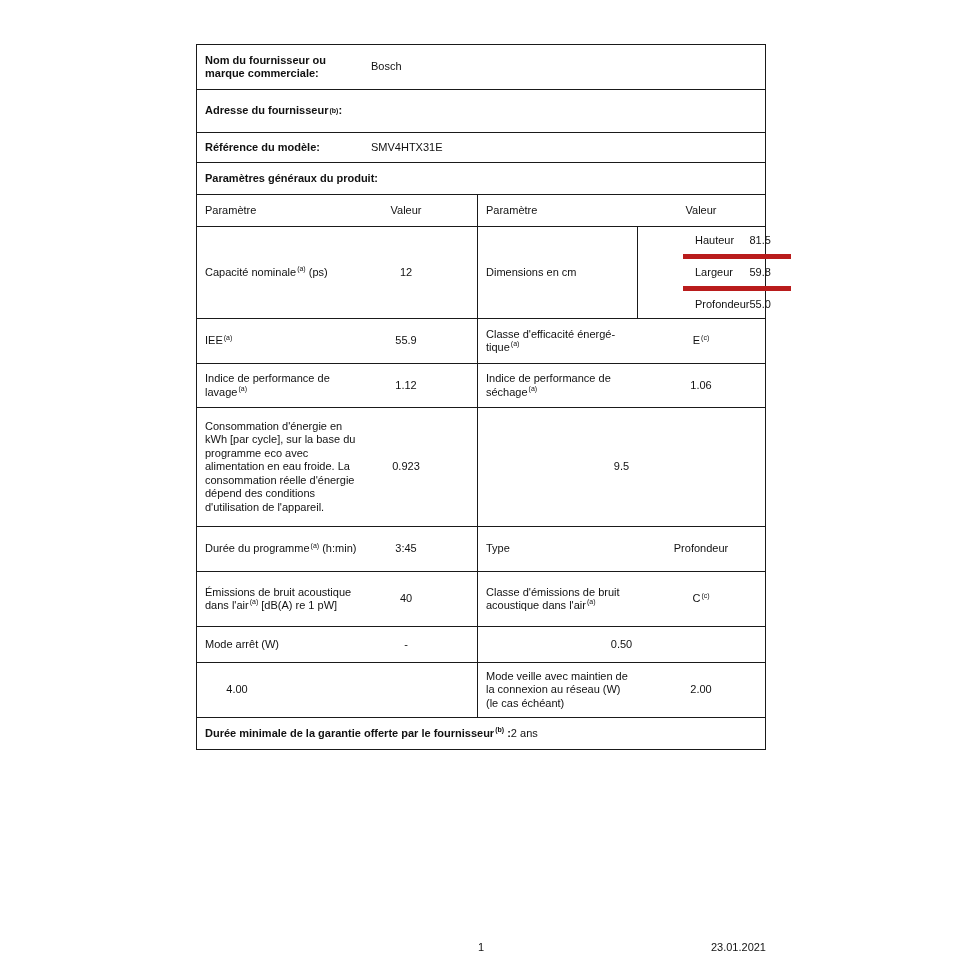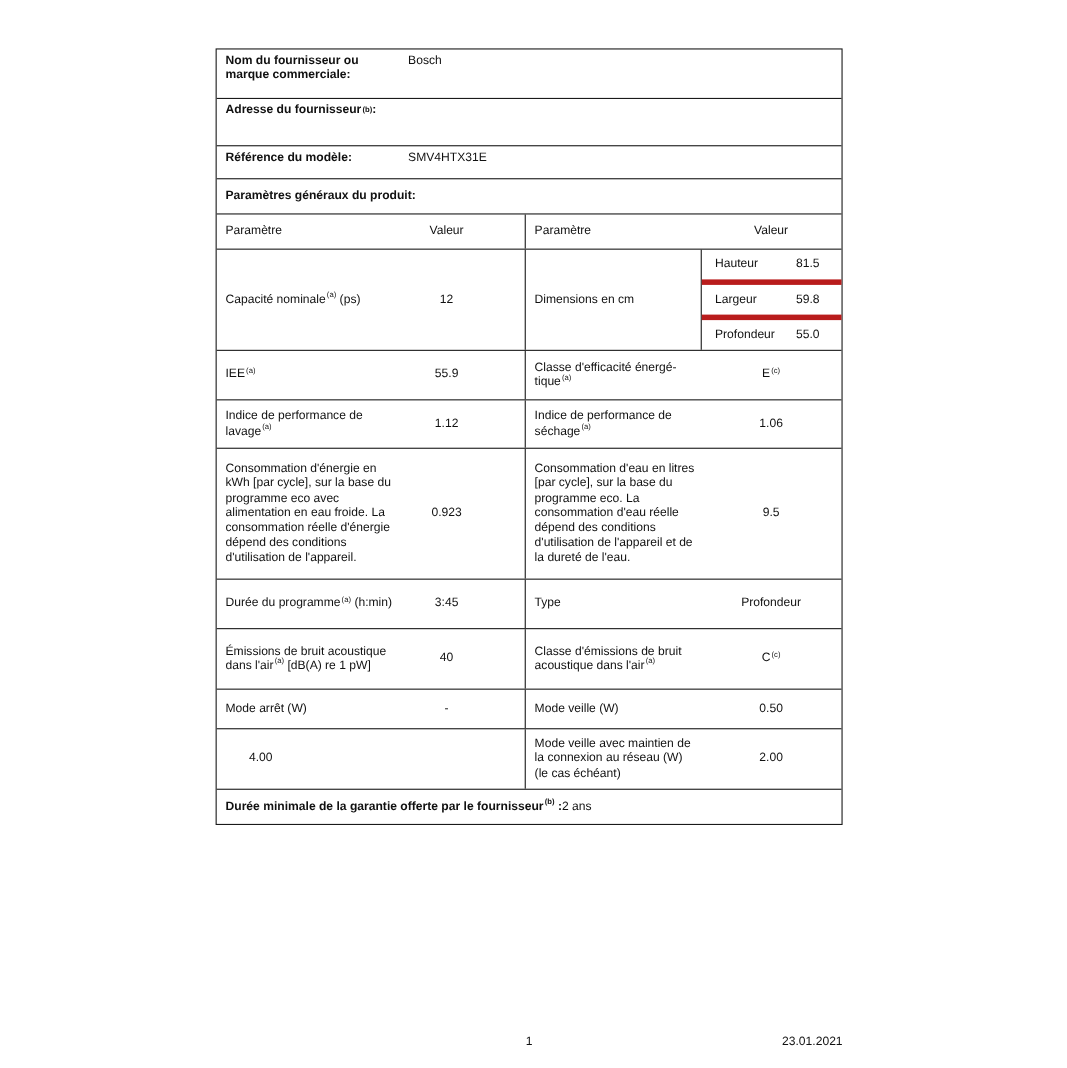--- a/index.html
+++ b/index.html
@@ -10,39 +10,39 @@
   }
   .fiche{
     position:absolute;left:196px;top:44px;width:570px;
     border:1px solid #1a1a1a;box-sizing:border-box;background:#fff;
     display:flex;flex-direction:column;
   }
   .fiche > div{box-sizing:border-box;}
   .fiche > div + div{border-top:1px solid #1a1a1a;}
 
   
-  .srow{display:flex;align-items:flex-start;}
+  .srow{display:flex;align-items:center;}
   .slabel{flex:0 0 162px;padding:4px 4px 4px 8px;font-weight:bold;display:flex;align-items:center;}
   .svalue{flex:1;padding:4px 6px 4px 0;display:flex;align-items:center;}
 
   
   .section{display:flex;align-items:center;padding-left:8px;font-weight:bold;}
 
   
   .trow{display:flex;align-items:stretch;}
   .half-l{flex:0 0 280px;display:flex;align-items:stretch;}
   .half-r{flex:1;border-left:1px solid #1a1a1a;display:flex;align-items:stretch;}
   .pl{flex:0 0 158px;padding:5px 3px 5px 8px;display:flex;align-items:center;}
   .vl{flex:0 0 80px;display:flex;align-items:center;justify-content:center;text-align:center;}
   .sp{flex:1;}
   .pr{flex:0 0 148px;padding:5px 3px 5px 8px;display:flex;align-items:center;}
   .vr{flex:1;display:flex;align-items:center;justify-content:center;text-align:center;}
 
   
-  .dims{flex:1;border-left:1px solid #1a1a1a;display:flex;flex-direction:column;}
+  .dims{flex:1;border-left:1px solid #1a1a1a;display:flex;flex-direction:column;padding-left:45px;}
   .dimrow{flex:1;display:flex;align-items:center;}
   .dimrow + .dimrow{border-top:5px solid #b91c1c;}
   .dimname{flex:1;padding-left:12px;}
   .dimval{padding-right:20px;text-align:right;}
 
   
   .grow{display:flex;align-items:center;}
   .glabel{padding-left:8px;font-weight:bold;white-space:nowrap;}
   .gvalue{flex:1;text-align:left;}
 
@@ -148,21 +148,20 @@
     </div>
   </div>
 
   <div class="trow" style="height:119px">
     <div class="half-l">
       <div class="pl">Consommation d'énergie en kWh [par cycle], sur la base du programme eco avec alimentation en eau froide. La consommation réelle d'énergie dépend des conditions d'utilisation de l'appareil.</div>
       <div class="vl">0.923</div>
       <div class="sp"></div>
     </div>
     <div class="half-r">
-      <div class="pr">Consommation d'eau en litres [par cycle], sur la base du programme eco. La consommation d'eau réelle dépend des condi­tions d'utilisation de l'appa­reil et de la dureté de l'eau.</div>
       <div class="vr">9.5</div>
     </div>
   </div>
 
   <div class="trow" style="height:45px">
     <div class="half-l">
       <div class="pl">
           <span><span>Durée du programme</span><sup>(a)</sup><span> (h:min)</span></span>
         </div>
       <div class="vl">3:45</div>
@@ -192,21 +191,20 @@
     </div>
   </div>
 
   <div class="trow" style="height:36px">
     <div class="half-l">
       <div class="pl">Mode arrêt (W)</div>
       <div class="vl">-</div>
       <div class="sp"></div>
     </div>
     <div class="half-r">
-      <div class="pr">Mode veille (W)</div>
       <div class="vr">0.50</div>
     </div>
   </div>
 
   <div class="trow" style="height:55px">
     <div class="half-l">
       <div class="vl">4.00</div>
       <div class="sp"></div>
     </div>
     <div class="half-r">

